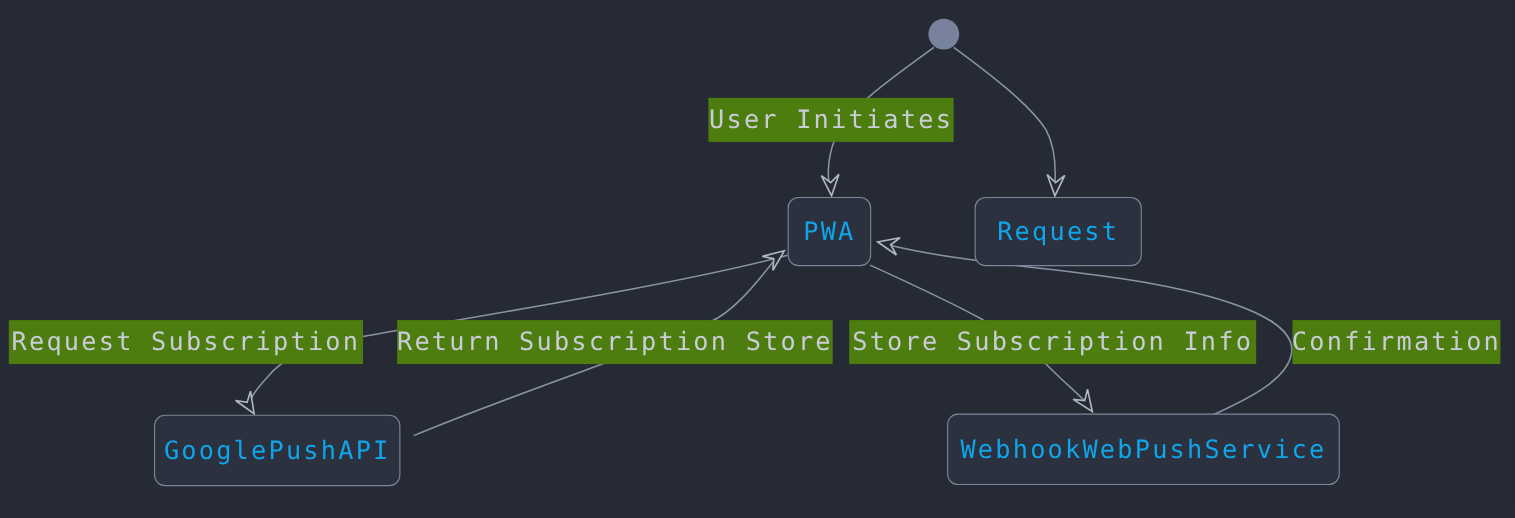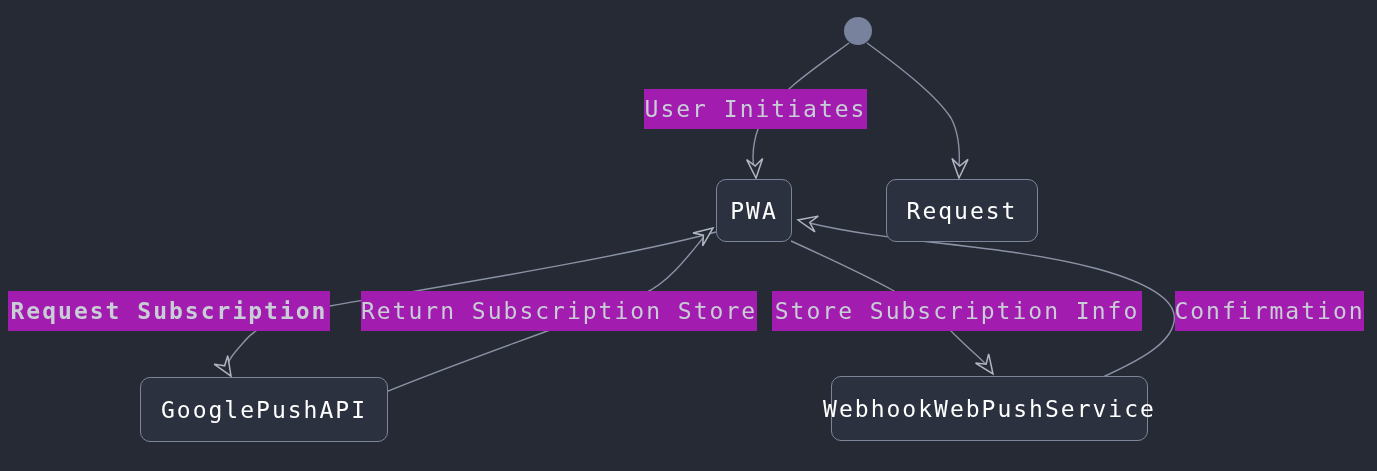--- a/index.html
+++ b/index.html
@@ -35,43 +35,43 @@
   }
   .state-node {
     position: absolute;
     box-sizing: border-box;
     background: #2b313e;
     border: 1.5px solid #7d8599;
     border-radius: 10px;
     display: flex;
     align-items: center;
     justify-content: center;
-    color: #ffffff;
+    color: #0ea5e9;
     font-size: 23px;
     letter-spacing: 2px;
     white-space: nowrap;
   }
   .node-pwa       { left: 716px; top: 179px; width: 76px;  height: 63px; }
   .node-complete  { left: 886px; top: 179px; width: 152px; height: 63px; }
-  .node-google    { left: 140px; top: 377px; width: 248px; height: 65px; }
-  .node-webhook   { left: 831px; top: 376px; width: 317px; height: 65px; }
+  .node-google    { left: 140px; top: 377px; width: 224px; height: 65px; }
+  .node-webhook   { left: 861px; top: 376px; width: 357px; height: 65px; }
   .edge-label {
     position: absolute;
     box-sizing: border-box;
-    background: #a21caf;
+    background: #4d7c0f;
     color: #c9cdd6;
     font-size: 23px;
     letter-spacing: 2px;
     display: flex;
     align-items: center;
     justify-content: center;
     white-space: nowrap;
   }
   .label-user-initiates { left: 644px;  top: 89px;  width: 223px; height: 40px; }
-  .label-request        { left: 8px;    top: 291px; width: 322px; height: 40px; font-weight: bold; }
+  .label-request        { left: 8px;    top: 291px; width: 322px; height: 40px; }
   .label-return         { left: 361px;  top: 291px; width: 396px; height: 40px; }
   .label-store          { left: 772px;  top: 291px; width: 370px; height: 40px; }
   .label-confirmation   { left: 1175px; top: 291px; width: 189px; height: 40px; }
 </style>
 </head>
 <body>
 
 <div class="stage">
 
   <svg class="edges-svg" viewBox="0 0 1377 471" xmlns="http://www.w3.org/2000/svg">

